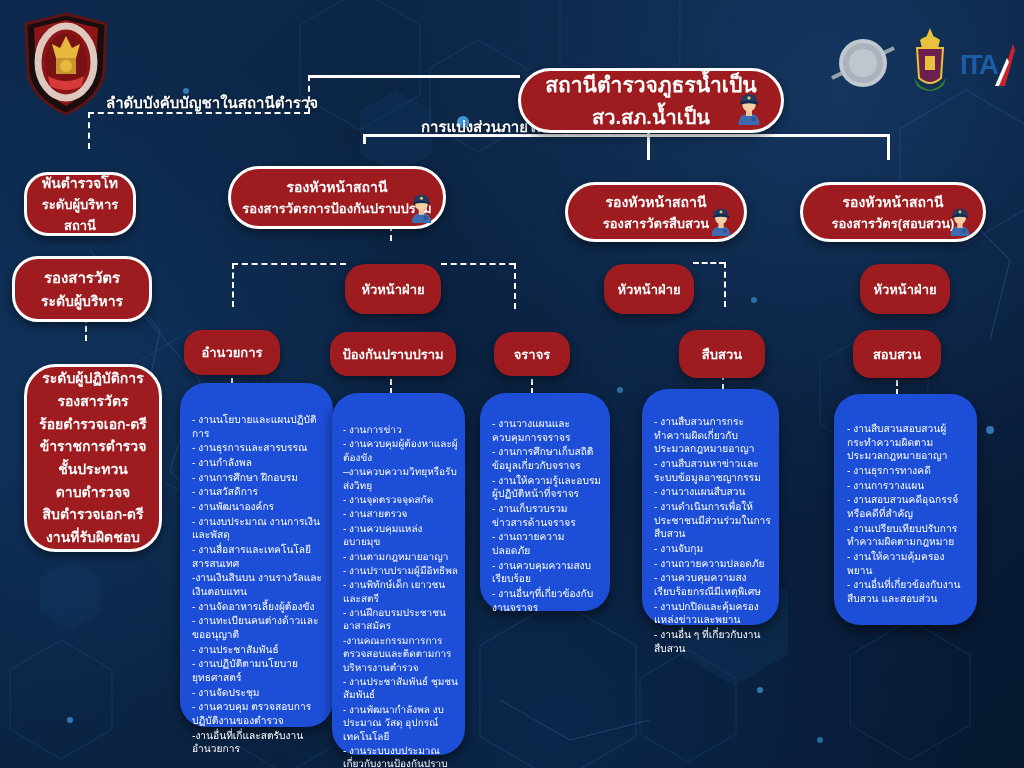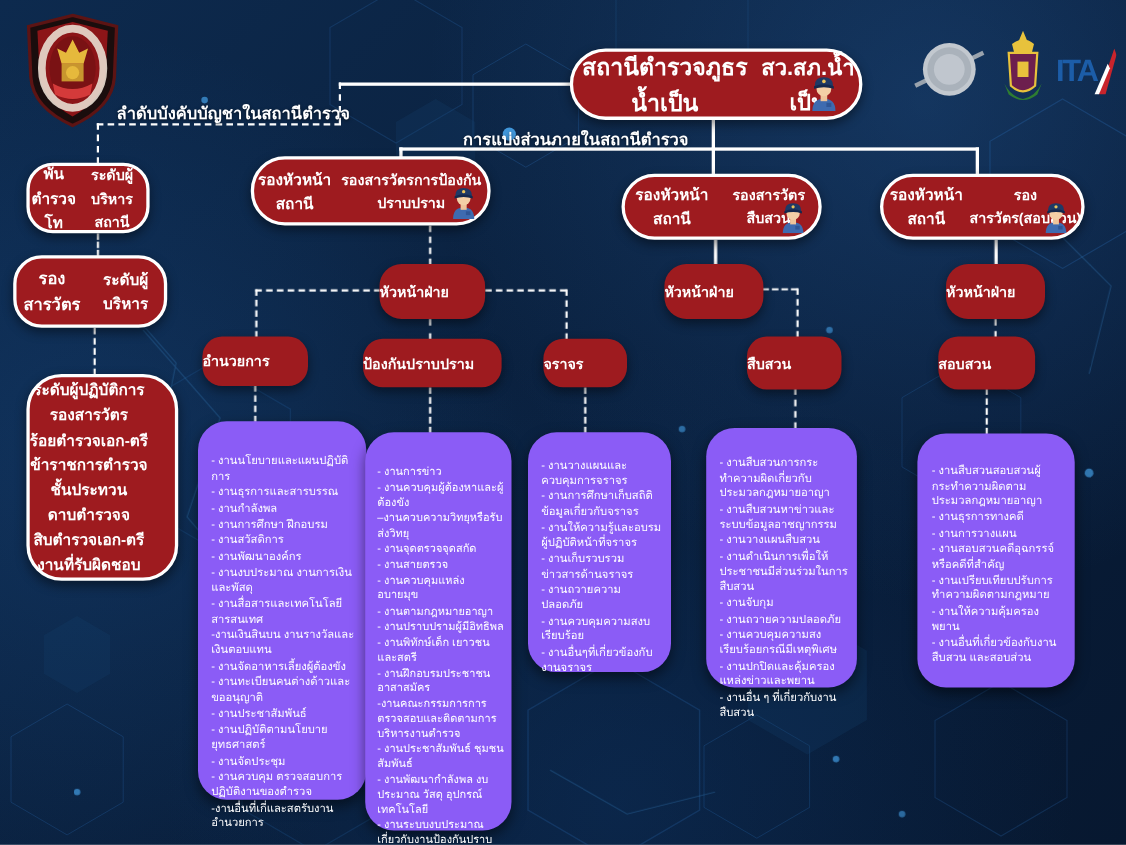--- a/index.html
+++ b/index.html
@@ -16,27 +16,27 @@
   }
   .bg-svg{ position:absolute; inset:0; z-index:0; }
   
   .ln{ position:absolute; z-index:1; }
   .sol-h{ height:3px; background:#fff; }
   .sol-v{ width:3px; background:#fff; }
   .dsh-h{ height:0; border-top:2px dashed #fff; }
   .dsh-v{ width:0; border-left:2px dashed #fff; }
   
   .node{ position:absolute; z-index:2; background:#9e1b1f;
-         display:flex; flex-direction:row; align-items:center; 
-         text-align:center; box-shadow:0 4px 10px rgba(0,0,0,.45); }
+         display:flex; flex-direction:column; align-items:center; justify-content:center;
+         text-align:center; box-shadow:0 4px 10px rgba(0,0,0,.45);margin-top:24px; }
   .bordered{ border:3px solid #fff; }
   .node .l1{ font-weight:bold; }
   .lbl{ position:absolute; z-index:2; color:#fff; font-size:15px; font-weight:bold;
         text-shadow:0 1px 3px rgba(0,0,0,.6); white-space:nowrap; }
-  .detail{ position:absolute; z-index:2; background:#8b5cf6; border-radius:26px;
+  .detail{ position:absolute; z-index:2; background:#1d4ed8; border-radius:26px;
            box-shadow:0 5px 12px rgba(0,0,0,.5); color:#fff;
            font-size:10px; line-height:1.34; text-align:left; }
   .detail .li-line{ margin-bottom:1px; }
   .officer{ position:absolute; }
   .bigbox-line{ font-weight:bold; font-size:14px; line-height:1.62; }
   .ita-wrap{ position:absolute; z-index:2; display:flex; align-items:center; gap:8px; }
 </style>
 </head>
 <body>
 

